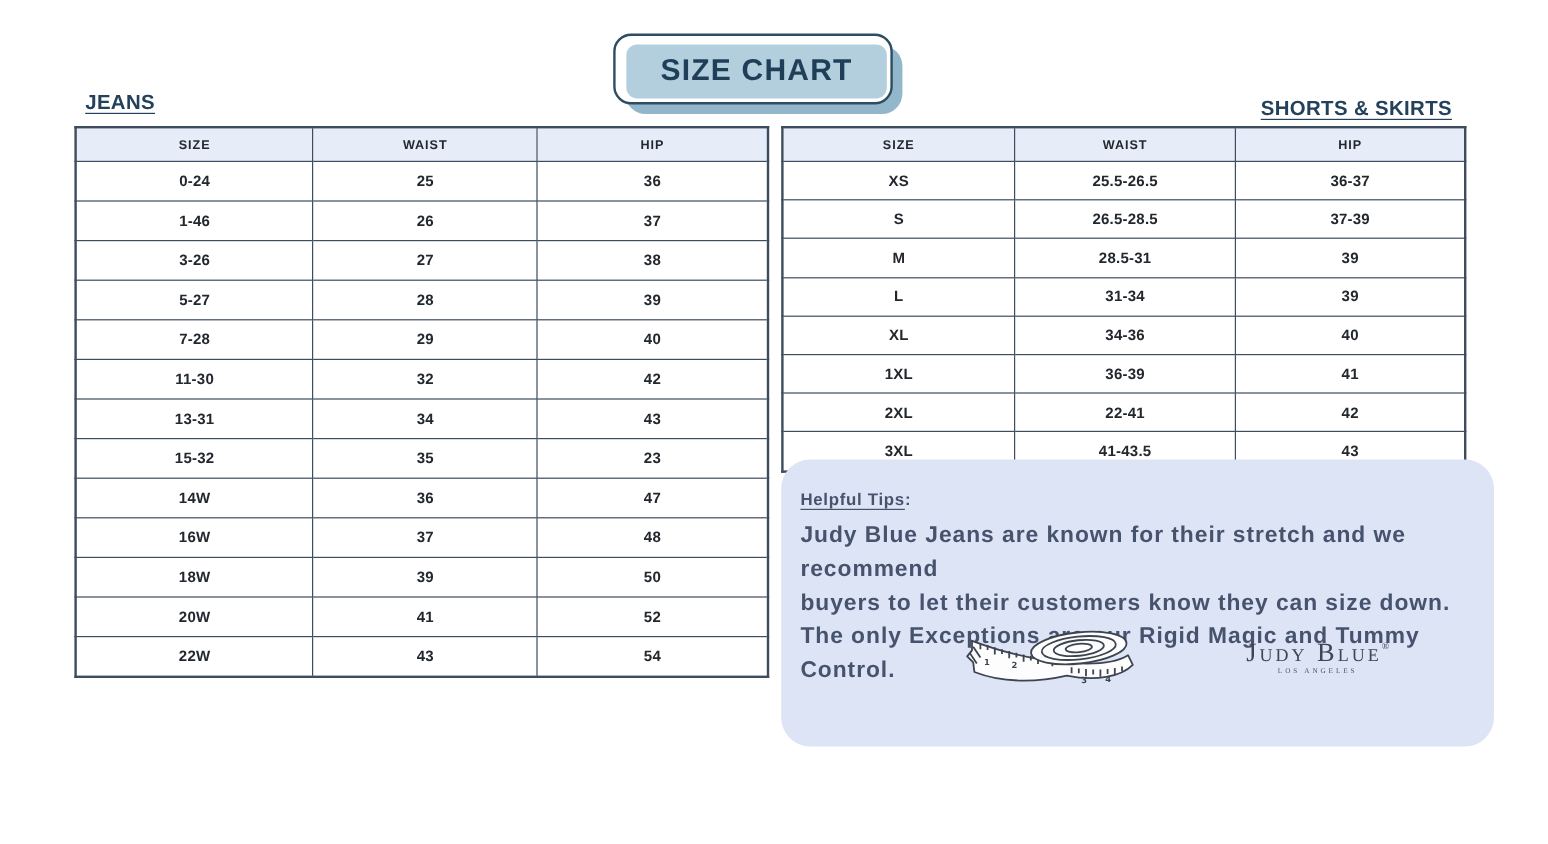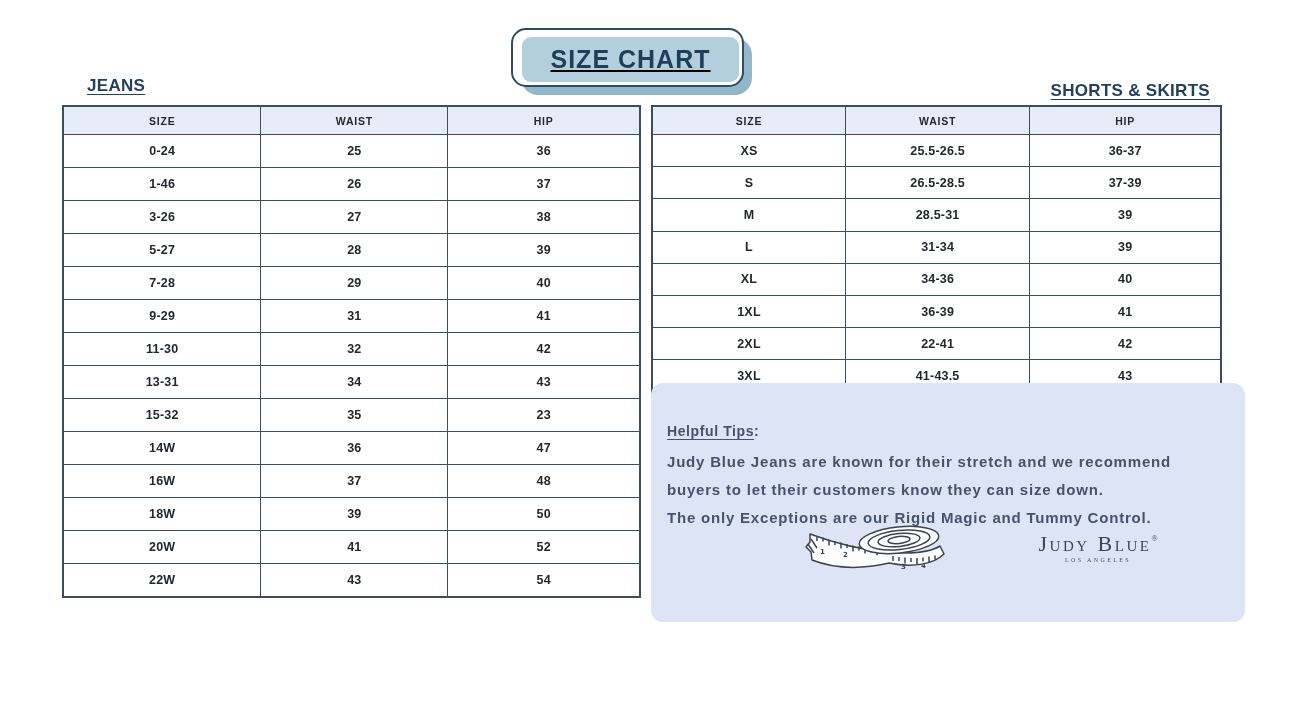--- a/index.html
+++ b/index.html
@@ -17,34 +17,34 @@
     position:absolute;left:10px;top:10px;width:231px;height:57px;
     background:var(--badge-shadow,#93b7ca);border-radius:17px;
   }
   .badge{
     position:absolute;inset:0;background:#fff;
     border:2.5px solid var(--badge-border,#2e4d63);border-radius:15px;
   }
   .badge-inner{
     position:absolute;left:9px;top:7px;right:3px;bottom:3px;
     background:var(--badge-fill,#b3cedd);border-radius:9px;
-    display:flex;align-items:center;justify-content:center;text-decoration:underline;
+    display:flex;align-items:center;justify-content:center;
   }
   .badge-inner span{
     font-size:25px;font-weight:800;letter-spacing:1px;
     color:var(--badge-text,#1f3e58);
   }
 
   
   .sec-h{
     position:absolute;margin:0;font-size:17px;font-weight:bold;
     color:var(--heading-text,#24415c);text-decoration:underline;
     text-underline-offset:3px;letter-spacing:.3px;
   }
-  .jeans-h{left:71px;top:76px;margin-left:16px;}
+  .jeans-h{left:71px;top:76px;}
   .shorts-h{right:80px;top:81px;}
 
   
   table.szt{
     position:absolute;border-collapse:collapse;table-layout:fixed;
     background:#fff;border:2.5px solid var(--table-border,#3e4d5e);
   }
   table.jeans{left:62px;top:105px;width:579px;}
   table.shorts{left:651px;top:105px;width:571px;}
   .szt th,.szt td{
@@ -58,27 +58,27 @@
   .szt td{
     font-size:12.5px;font-weight:bold;color:var(--table-text,#23282e);
     letter-spacing:.2px;
   }
   table.jeans td{height:30px;}
   table.shorts td{height:29.2px;}
 
   
   .tips{
     position:absolute;left:651px;top:383px;width:594px;height:239px;
-    background:var(--tips-bg,#dce4f6);border-radius:12px;box-sizing:border-box;
-    padding:40px 20px 0 16px;color:var(--tips-text,#47536d);
+    background:var(--tips-bg,#dce4f6);border-radius:24px;box-sizing:border-box;
+    padding:25px 20px 0 16px;color:var(--tips-text,#47536d);
   }
   .tips-h{margin:0 0 9px 0;font-size:14px;font-weight:bold;letter-spacing:.6px;}
   .tips-h .u{text-decoration:underline;text-underline-offset:3px;}
   .tip-line{
-    margin:0;font-size:15px;font-weight:bold;letter-spacing:.8px;
+    margin:0;font-size:19px;font-weight:bold;letter-spacing:.8px;
     line-height:28px;
   }
 
   
   .tape{position:absolute;left:150px;top:136px;width:150px;height:80px;}
   .tape path,.tape ellipse,.tape line{stroke:#3d4450;fill:none;stroke-width:1.5;}
   .tape .fillw{fill:#fdfdfe;}
   .tape text{fill:#3d4450;font-size:7px;font-weight:bold;stroke:none;
     font-family:"DejaVu Sans", sans-serif;}
 
@@ -137,25 +137,20 @@
     </tr>
         <tr>
       <td>5-27</td>
       <td>28</td>
       <td>39</td>
     </tr>
         <tr>
       <td>7-28</td>
       <td>29</td>
       <td>40</td>
-    </tr>
-        <tr>
-      <td>9-29</td>
-      <td>31</td>
-      <td>41</td>
     </tr>
         <tr>
       <td>11-30</td>
       <td>32</td>
       <td>42</td>
     </tr>
         <tr>
       <td>13-31</td>
       <td>34</td>
       <td>43</td>

